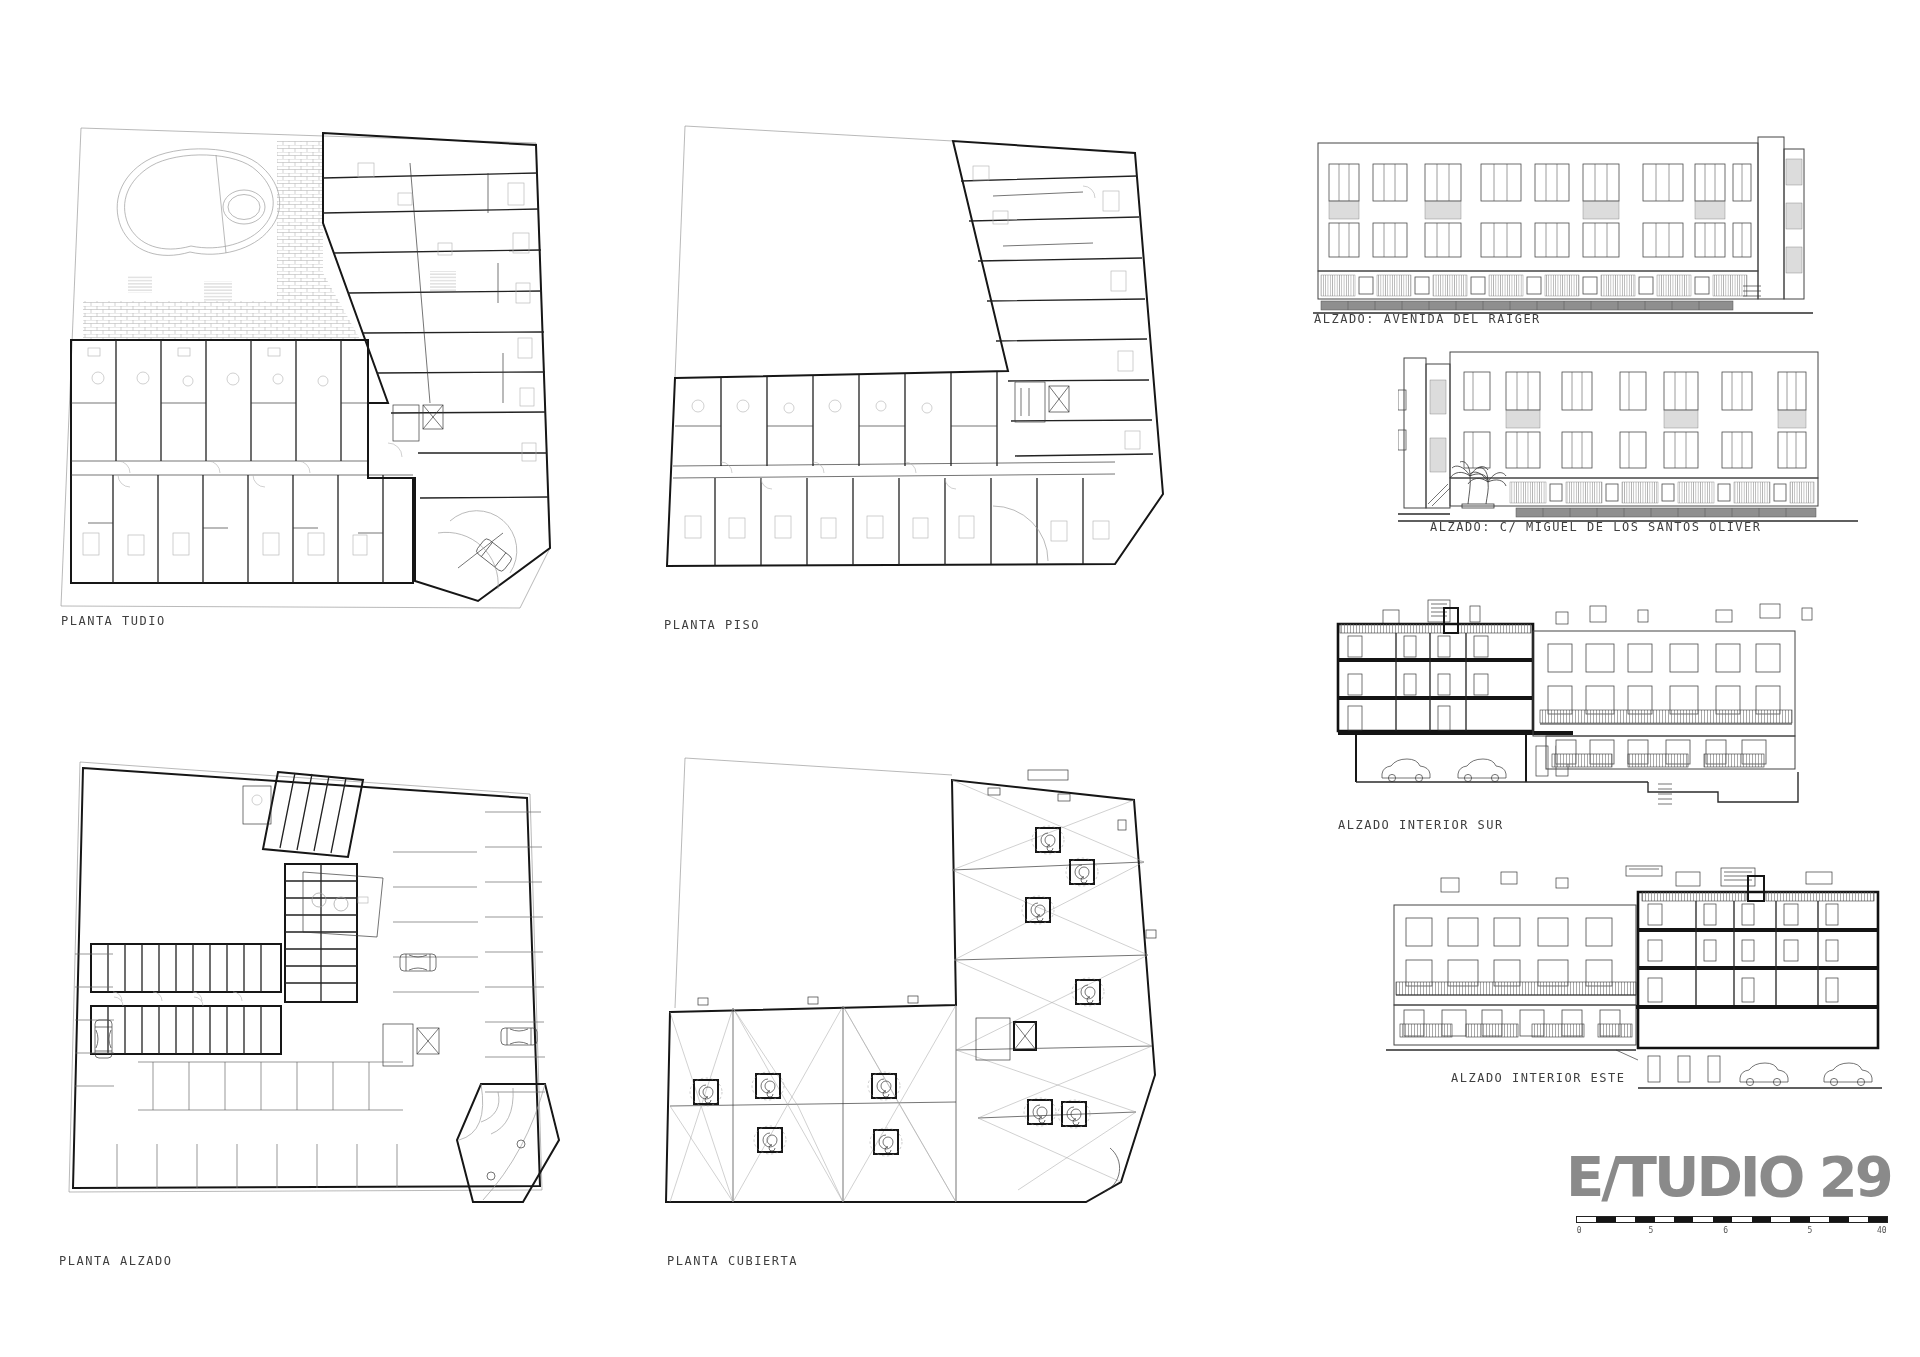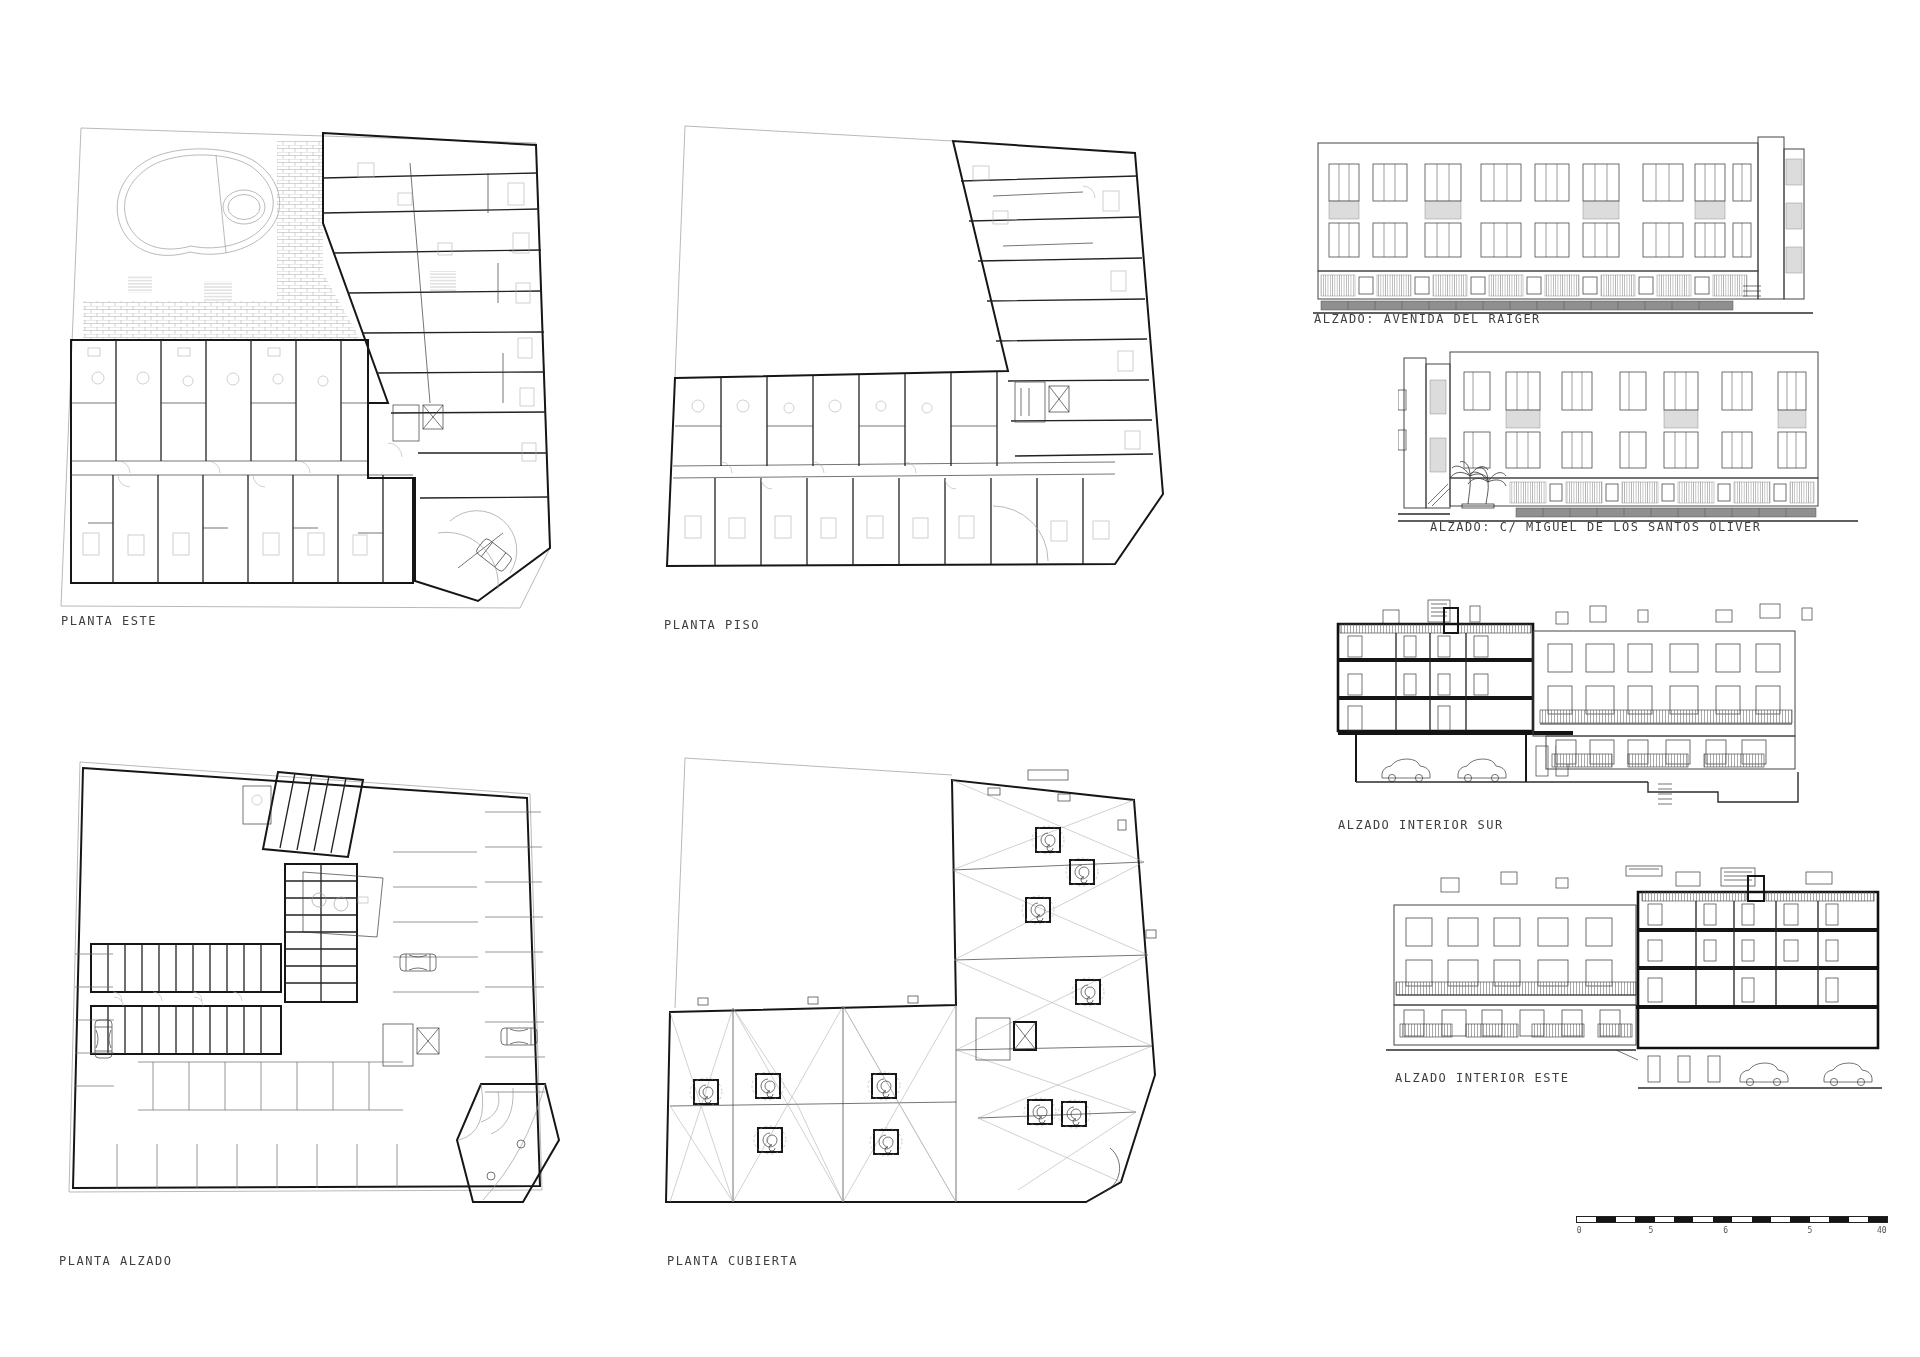--- a/index.html
+++ b/index.html
@@ -119,21 +119,21 @@
         <rect x="380" y="140" width="14" height="12"></rect>
       <path d="M60,358 a12,12 0 0 1 12,12 M150,358 a12,12 0 0 1 12,12 M240,358 a12,12 0 0 1 12,12 M60,372 a12,12 0 0 0 12,12 M195,372 a12,12 0 0 0 12,12 M330,340 a14,14 0 0 1 14,14"></path>
     </g>
 
     <g transform="translate(436,452) rotate(38)">
       <rect class="tn" x="-17" y="-9" width="34" height="18" rx="4" fill="#fff"></rect>
       <path class="tn" d="M-9,-9 V9 M8,-9 V9"></path>
     </g>
     <path class="lt2" d="M392,418 A40,40 0 0 1 452,470 M380,430 A52,52 0 0 1 440,486"></path>
   </svg>
-  <div class="draw-label" style="left:61px;top:614px">PLANTA ESTE</div>
+  <div class="draw-label" style="left:61px;top:614px">PLANTA TUDIO</div>
 
   <svg class="panel" style="left:663px;top:96px" width="570" height="520" viewBox="0 0 570 520">
     <defs>
       <pattern id="shB" width="3.4" height="8" patternUnits="userSpaceOnUse">
         <path d="M1.7,0V8" stroke="#555" stroke-width="0.6" fill="none"></path>
       </pattern>
     </defs>
     <path class="bd" d="M22,30 L290,45 M22,30 L12,282"></path>
     <g>
       <path class="tk" d="M12,282 L345,275 L290,45 L472,57 L500,398 L452,468 L4,470 Z"></path>
@@ -819,22 +819,23 @@
           <circle class="tn" cx="39" cy="20" r="3.6"></circle>
       </g>
       <g transform="translate(436,202)">
         <path class="tn" d="M2,16 q1,-7 9,-8 q5,-7 16,-7 q10,0 13,7 q9,1 10,8 l0,4 H2 Z" fill="#fff"></path>
         <circle class="tn" cx="12" cy="20" r="3.6"></circle>
           <circle class="tn" cx="39" cy="20" r="3.6"></circle>
       </g>
       <path class="gline" d="M252,228 H496"></path>
     </g>
   </svg>
-  <div class="draw-label" style="left:1395px;top:1071px">ALZADO INTERIOR ESTE</div>
-
+  <div class="draw-label" style="left:1451px;top:1071px">ALZADO INTERIOR ESTE</div>
+
+  <div id="logo">E/TUDIO 29</div>
   <div id="scalebar"></div>
   <div id="scalebar-labels">
     <span style="left:1%">0</span>
     <span style="left:24%">5</span>
     <span style="left:48%">6</span>
     <span style="left:75%">5</span>
     <span style="left:98%">40</span>
   </div>
 
 </div>

